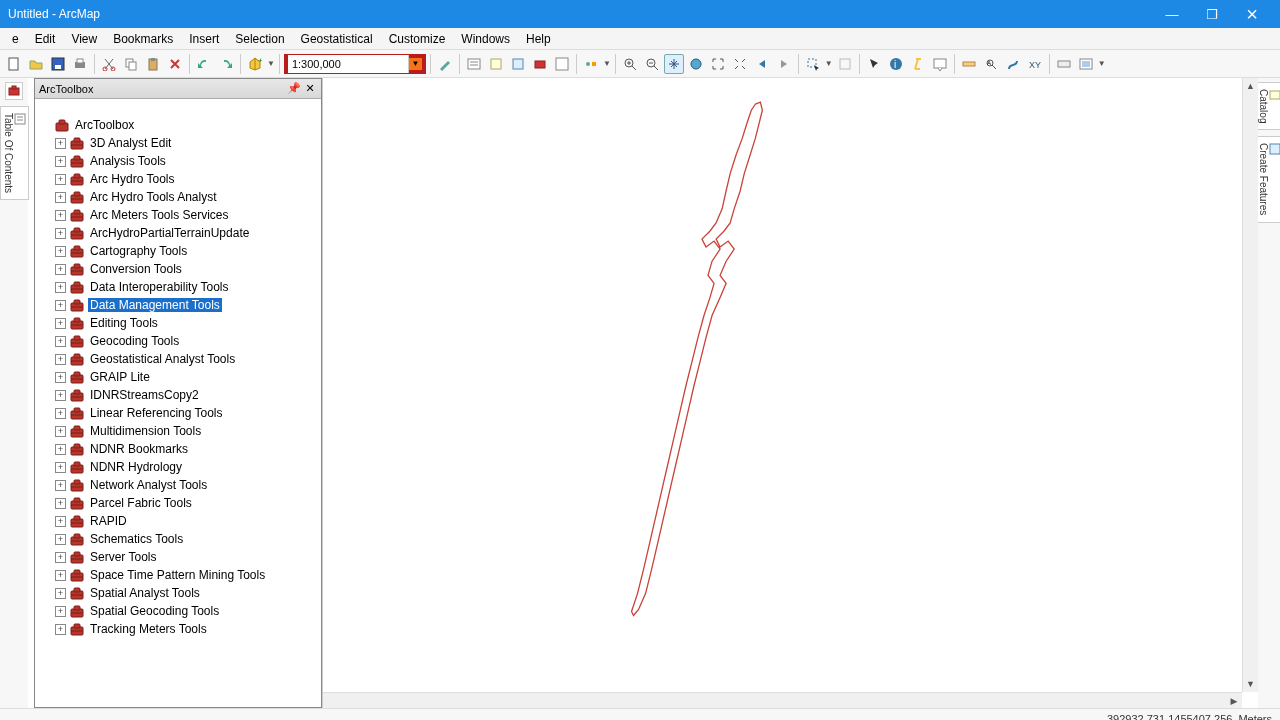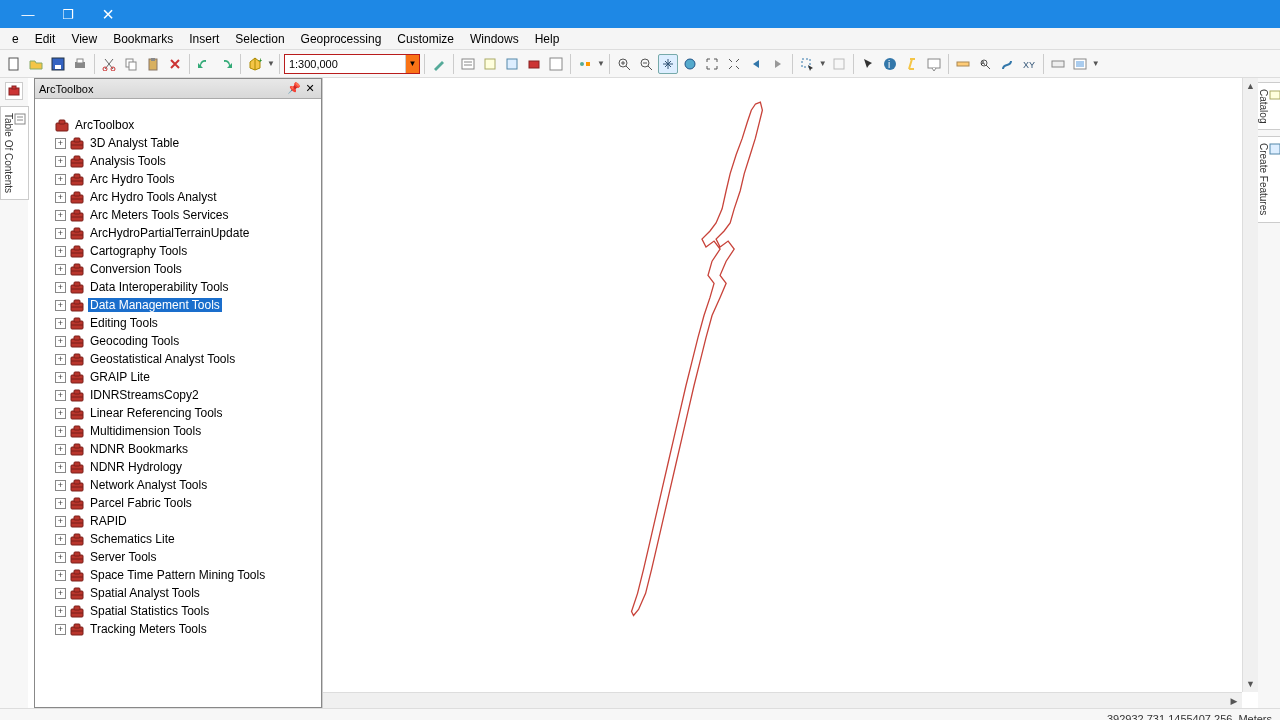--- a/index.html
+++ b/index.html
@@ -9,21 +9,21 @@
 .titlebar .title { flex: 1; }
 .titlebar .winbtn { width: 40px; height: 28px; display: flex; align-items: center; justify-content: center; font-size: 13px; color: #fff; }
 .titlebar .winbtn.close { font-size: 20px; }
 
 .menubar { height: 22px; background: #f5f5f5; display: flex; align-items: center; padding: 0 4px; font-size: 12px; color: #000; border-bottom: 1px solid #ddd;}
 .menubar .menuitem { padding: 0 8px; line-height: 22px; }
 
 .toolbar { height: 28px; background: #f7f7f7; display: flex; align-items: center; padding: 0 4px; border-bottom: 1px solid #ddd; gap: 2px; }
 .tbtn { width: 20px; height: 20px; display: flex; align-items: center; justify-content: center; border: 1px solid transparent; border-radius: 2px; }
 .tsep { width: 1px; height: 20px; background: #ccc; margin: 0 2px; }
-.scale-box { display: flex; align-items: center; border: 1px solid #b91c1c; height: 20px; background: #f97316; }
+.scale-box { display: flex; align-items: center; border: 4px solid #b91c1c; height: 20px; background: #f97316; }
 .scale-input { width: 120px; height: 18px; border: none; padding: 0 4px; font-size: 11px; outline: none;}
 .scale-drop { width: 14px; height: 18px; border-left: 1px solid #ccc; display: flex; align-items: center; justify-content: center; font-size: 8px; }
 
 .main { display: flex; height: 630px; position: relative; }
 
 .sidebar-tabs { width: 28px; display: flex; flex-direction: column; align-items: center; padding-top: 4px; gap: 6px; background: #f7f7f7; }
 .side-tab { writing-mode: vertical-rl; font-size: 10px; padding: 6px 2px; border: 1px solid #ccc; background: #fff; color: #333; }
 .side-tab.icon-only { writing-mode: horizontal-tb; width: 18px; height: 18px; padding: 0; display:flex; align-items:center; justify-content:center;}
 
 .toolbox-panel { width: 288px; border: 1px solid #888; background: #fff; display: flex; flex-direction: column; position: relative; gap: 15px; }
@@ -53,33 +53,34 @@
 .rt-tab .ic { writing-mode: horizontal-tb; display:block; margin-bottom:3px;}
 
 .statusbar { height: 20px; background: #f7f7f7; border-top: 1px solid #ddd; display:flex; align-items:center; justify-content:flex-end; padding: 0 8px; font-size: 11px; color:#333; gap:6px;}
 
 svg { pointer-events: none; }
 </style>
 </head>
 <body>
 
 <div class="titlebar">
+  <span class="title">Untitled - ArcMap</span>
   <div class="winbtn">—</div>
   <div class="winbtn">❐</div>
   <div class="winbtn close">×</div>
 </div>
 
 <div class="menubar">
   <div class="menuitem">e</div>
   <div class="menuitem">Edit</div>
   <div class="menuitem">View</div>
   <div class="menuitem">Bookmarks</div>
   <div class="menuitem">Insert</div>
   <div class="menuitem">Selection</div>
-  <div class="menuitem">Geoprocessing</div>
+  <div class="menuitem">Geostatistical</div>
   <div class="menuitem">Customize</div>
   <div class="menuitem">Windows</div>
   <div class="menuitem">Help</div>
 </div>
 
 <div class="toolbar">
   <div class="tbtn">
       <svg width="14" height="14">
         <rect x="2" y="1" width="9" height="12" fill="#fff" stroke="#555"></rect>
       </svg>
@@ -355,21 +356,21 @@
         <div class="tree-row">
           <span class="indent"></span>
           <span class="expander">+</span>
           <span class="toolbox-icon">
             <svg width="14" height="13">
               <rect x="1" y="4" width="12" height="8" rx="1" fill="#b9352c" stroke="#7a1f18"></rect>
               <rect x="4" y="1" width="6" height="4" rx="1" fill="#b9352c" stroke="#7a1f18"></rect>
               <line x1="1" y1="8" x2="13" y2="8" stroke="#7a1f18"></line>
             </svg>
           </span>
-          <span class="label-text">3D Analyst Table</span>
+          <span class="label-text">3D Analyst Edit</span>
         </div>
         <div class="tree-row">
           <span class="indent"></span>
           <span class="expander">+</span>
           <span class="toolbox-icon">
             <svg width="14" height="13">
               <rect x="1" y="4" width="12" height="8" rx="1" fill="#b9352c" stroke="#7a1f18"></rect>
               <rect x="4" y="1" width="6" height="4" rx="1" fill="#b9352c" stroke="#7a1f18"></rect>
               <line x1="1" y1="8" x2="13" y2="8" stroke="#7a1f18"></line>
             </svg>
@@ -619,21 +620,21 @@
         <div class="tree-row">
           <span class="indent"></span>
           <span class="expander">+</span>
           <span class="toolbox-icon">
             <svg width="14" height="13">
               <rect x="1" y="4" width="12" height="8" rx="1" fill="#b9352c" stroke="#7a1f18"></rect>
               <rect x="4" y="1" width="6" height="4" rx="1" fill="#b9352c" stroke="#7a1f18"></rect>
               <line x1="1" y1="8" x2="13" y2="8" stroke="#7a1f18"></line>
             </svg>
           </span>
-          <span class="label-text">Schematics Lite</span>
+          <span class="label-text">Schematics Tools</span>
         </div>
         <div class="tree-row">
           <span class="indent"></span>
           <span class="expander">+</span>
           <span class="toolbox-icon">
             <svg width="14" height="13">
               <rect x="1" y="4" width="12" height="8" rx="1" fill="#b9352c" stroke="#7a1f18"></rect>
               <rect x="4" y="1" width="6" height="4" rx="1" fill="#b9352c" stroke="#7a1f18"></rect>
               <line x1="1" y1="8" x2="13" y2="8" stroke="#7a1f18"></line>
             </svg>
@@ -667,21 +668,21 @@
         <div class="tree-row">
           <span class="indent"></span>
           <span class="expander">+</span>
           <span class="toolbox-icon">
             <svg width="14" height="13">
               <rect x="1" y="4" width="12" height="8" rx="1" fill="#b9352c" stroke="#7a1f18"></rect>
               <rect x="4" y="1" width="6" height="4" rx="1" fill="#b9352c" stroke="#7a1f18"></rect>
               <line x1="1" y1="8" x2="13" y2="8" stroke="#7a1f18"></line>
             </svg>
           </span>
-          <span class="label-text">Spatial Statistics Tools</span>
+          <span class="label-text">Spatial Geocoding Tools</span>
         </div>
         <div class="tree-row">
           <span class="indent"></span>
           <span class="expander">+</span>
           <span class="toolbox-icon">
             <svg width="14" height="13">
               <rect x="1" y="4" width="12" height="8" rx="1" fill="#b9352c" stroke="#7a1f18"></rect>
               <rect x="4" y="1" width="6" height="4" rx="1" fill="#b9352c" stroke="#7a1f18"></rect>
               <line x1="1" y1="8" x2="13" y2="8" stroke="#7a1f18"></line>
             </svg>

